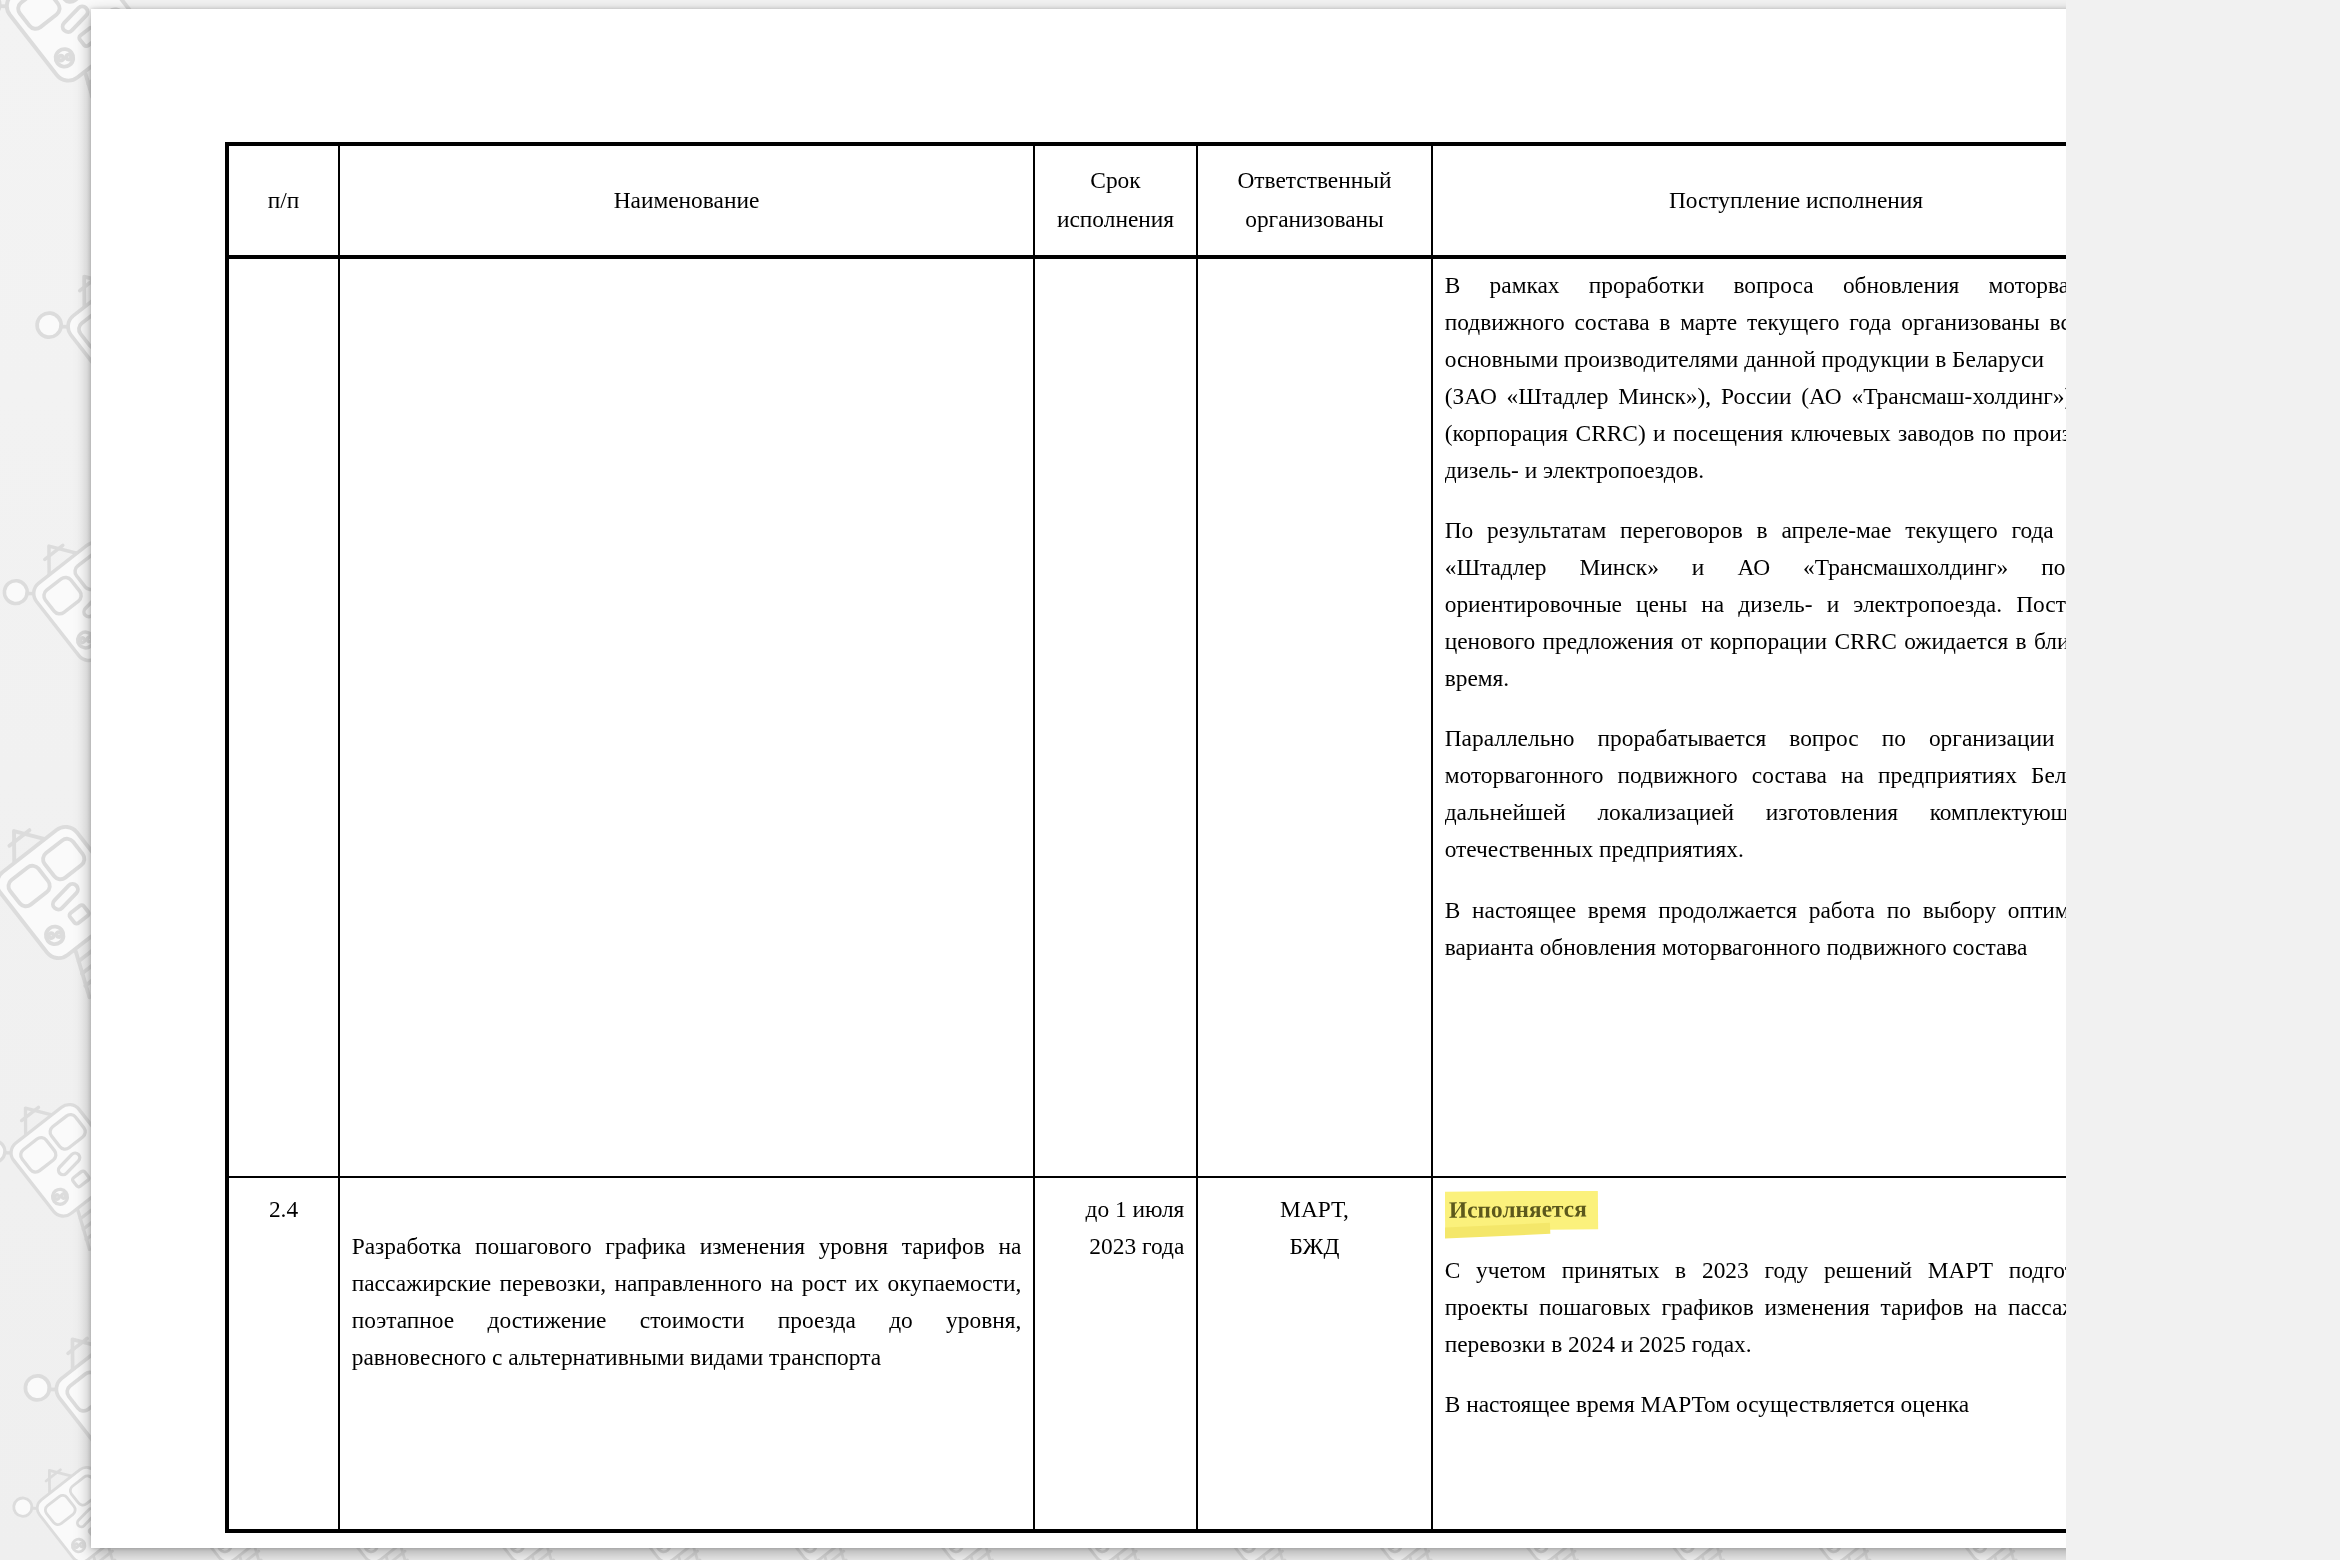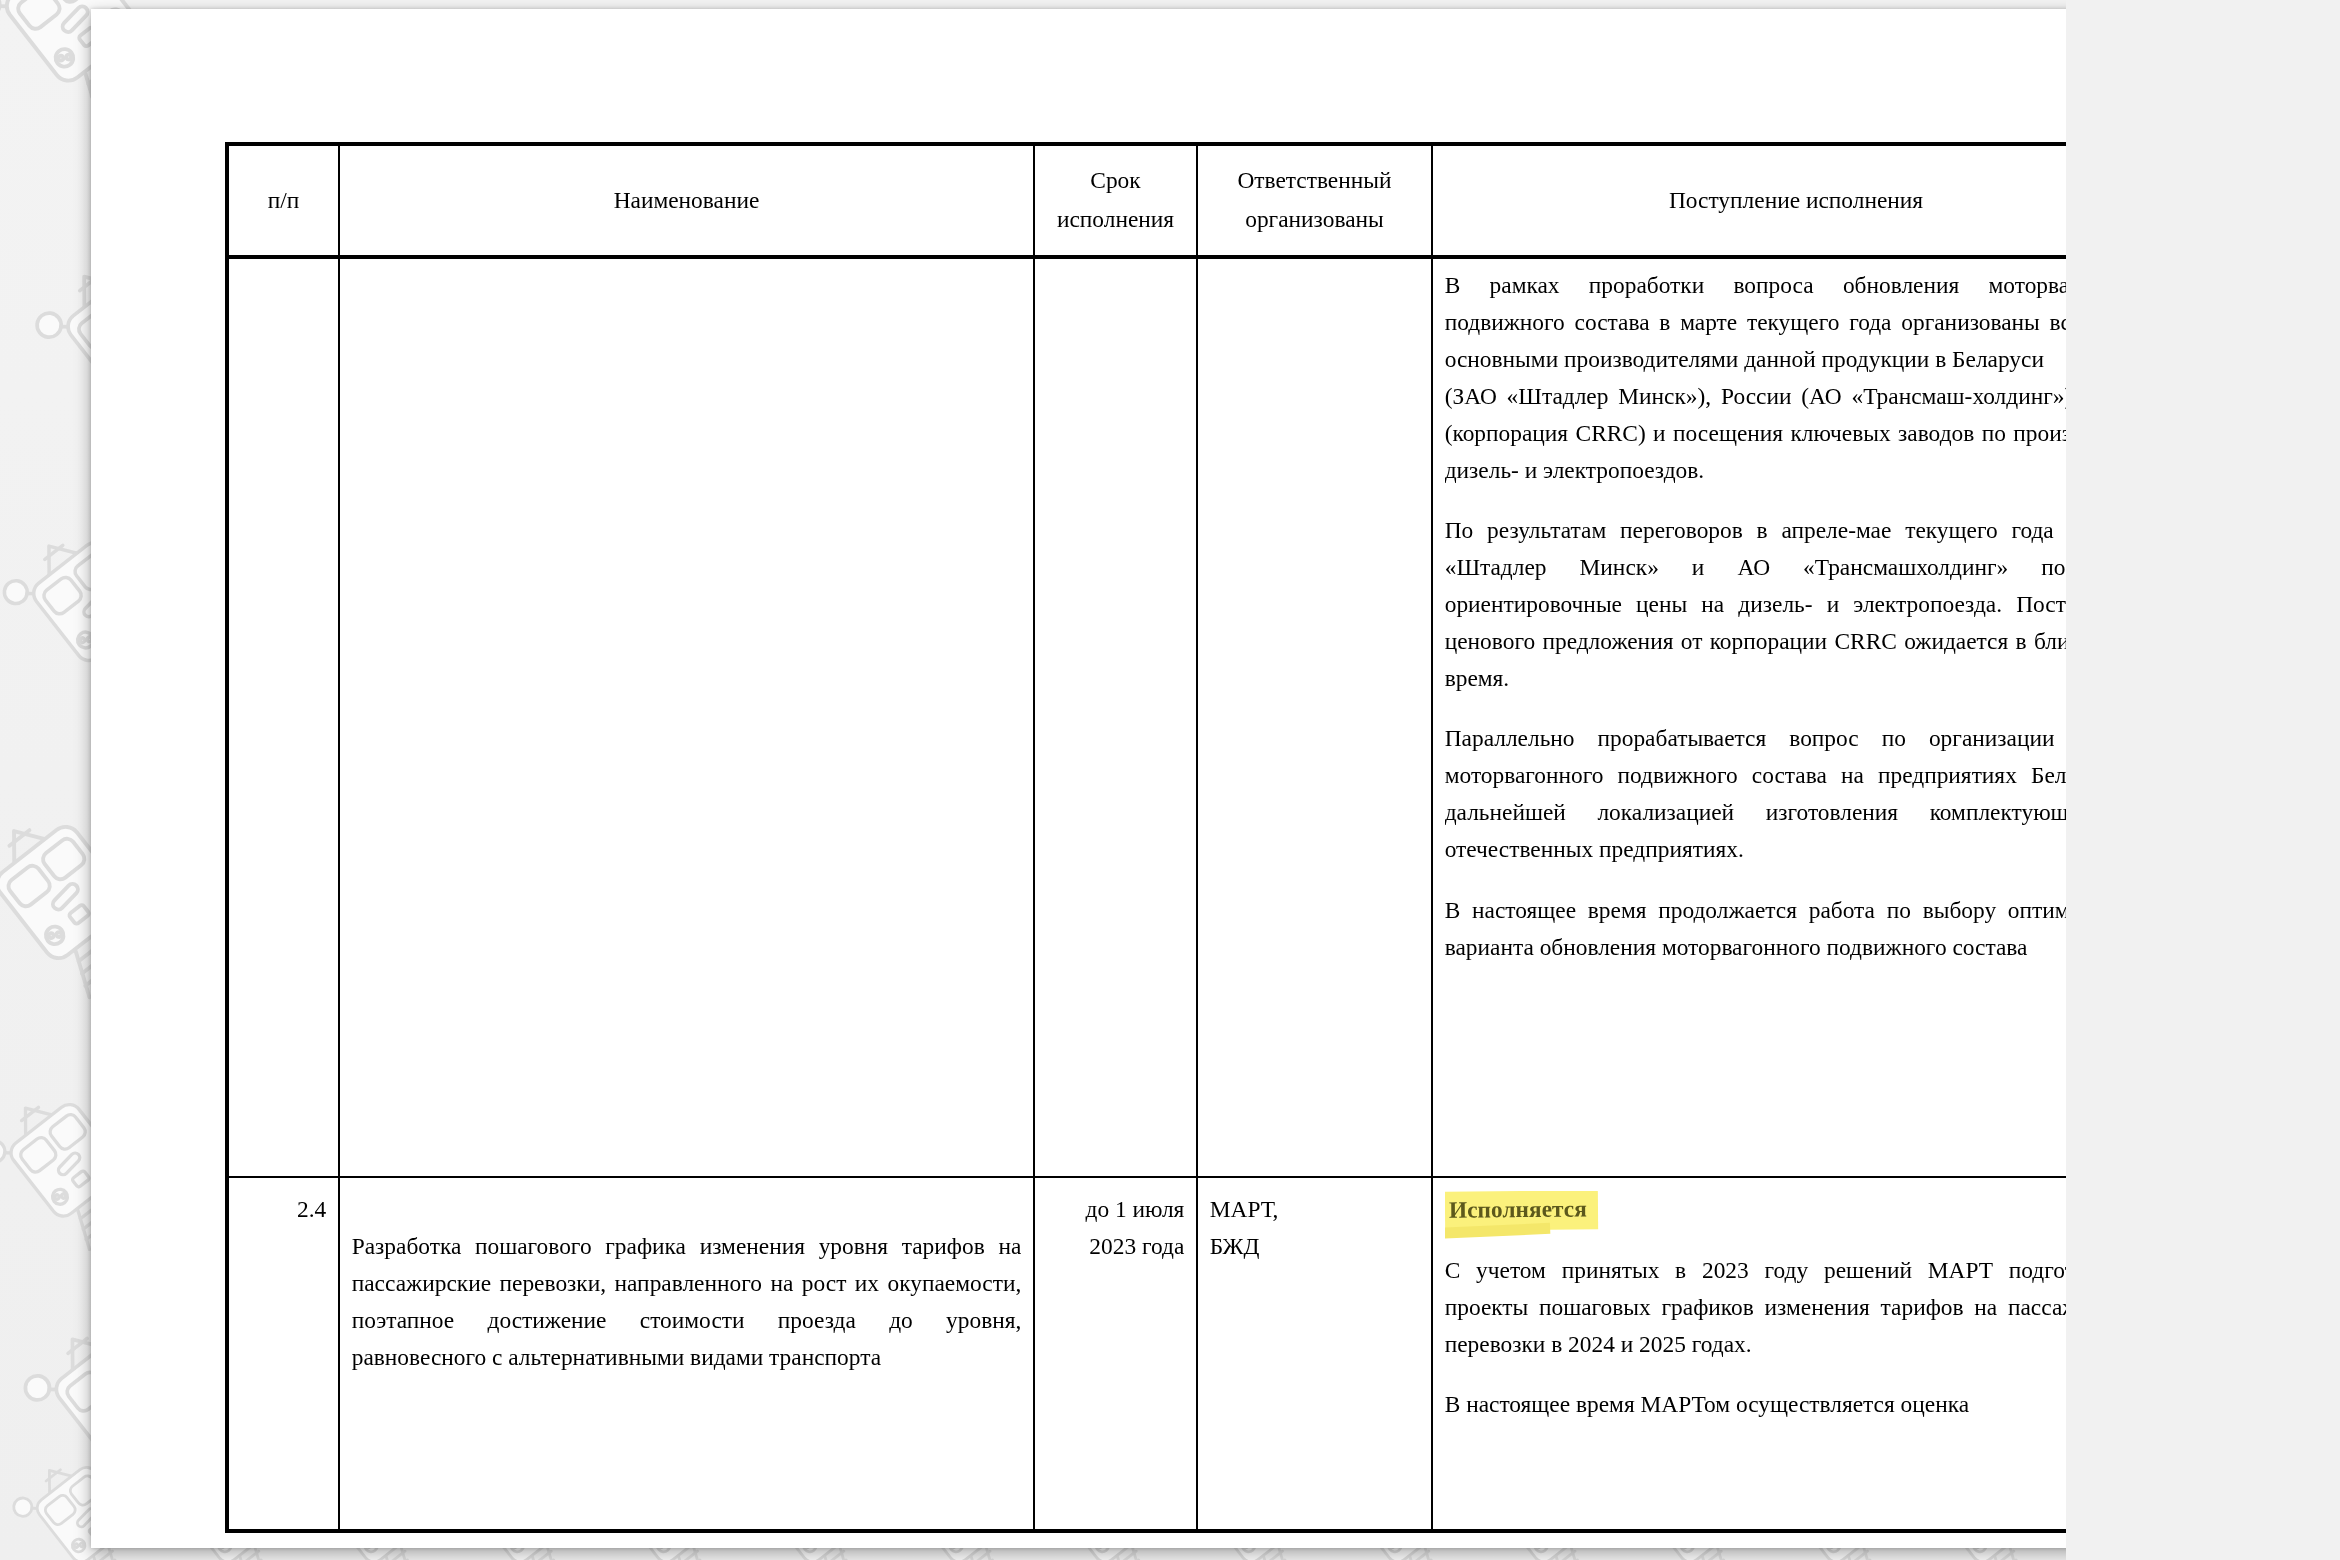--- a/index.html
+++ b/index.html
@@ -55,24 +55,24 @@
   tr.row-24  { height: 284px; }
   .doc-table td {
     vertical-align: top;
     padding: 7.8px 11.7px;
     line-height: 37px;
   }
   tr.row-24 td { padding-top: 13.7px; }
   .cell-clip { overflow: hidden; }
   tr.row-cont .cell-clip { height: 892px; }
   tr.row-24  .cell-clip { height: 256px; }
-  .cell-num      { text-align: right; }
+  .cell-num      { text-align: center; }
   .cell-name     { text-align: justify; white-space: pre-line; }
   .cell-deadline { text-align: right; }
-  .cell-executor { white-space: pre-line; }
+  .cell-executor { text-align: center; white-space: pre-line; }
   .cell-monitoring { text-align: justify; }
   .cell-monitoring p.para {
     margin: 0 0 23.4px 0;
     text-align: justify;
     white-space: pre-line;
   }
   .cell-monitoring p.para:last-child { margin-bottom: 0; }
   .status-line { margin: 0 0 21.5px 0; line-height: 37px; }
   .status-highlight {
     display: inline-block;

